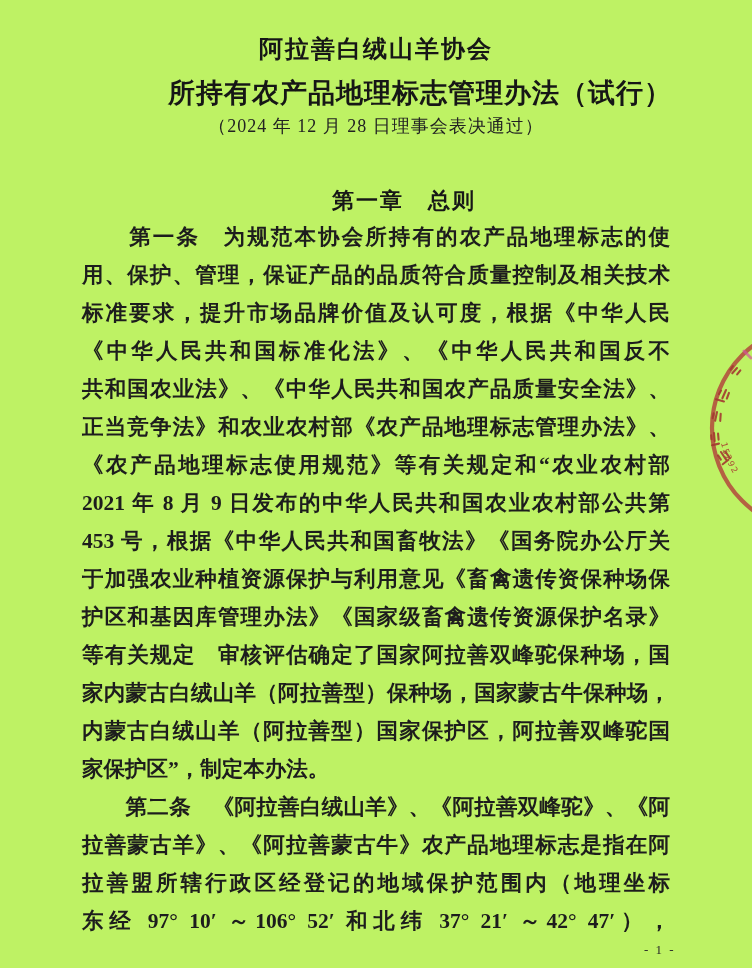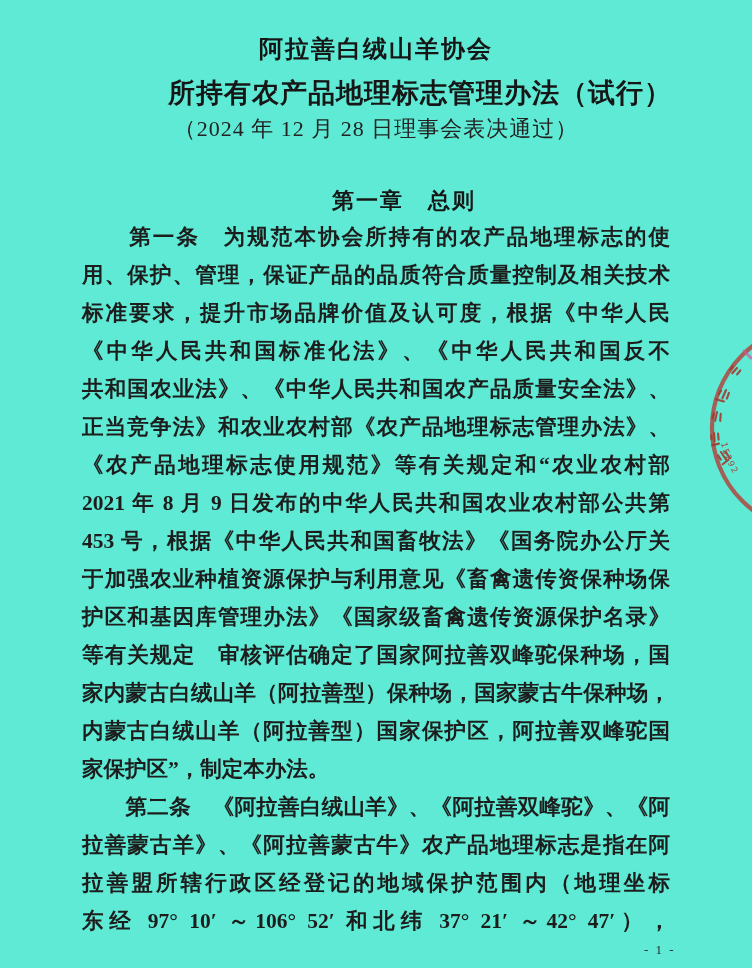--- a/index.html
+++ b/index.html
@@ -1,20 +1,20 @@
 <!DOCTYPE html>
 <html><head>
 <meta charset="utf-8">
 <style>
   html, body { margin: 0; padding: 0; }
   .page {
     position: relative;
     width: 752px;
     height: 968px;
-    background: #5eead4;
+    background: #bef264;
     overflow: hidden;
     font-family: "Liberation Serif", "DejaVu Serif", serif;
     color: #1e1e1e;
   }
   .centered { position: absolute; left: 0; width: 100%; text-align: center; white-space: nowrap; }
   .title1 {
     top: 33px;
     font-size: 24px;
     font-weight: bold;
     letter-spacing: 2px;
@@ -23,21 +23,21 @@
   .title2 {
     top: 75px;
     font-size: 27px;
     font-weight: bold;
     letter-spacing: 1px;
     color: #161616;
     padding-left: 44px;
   }
   .dateline {
     top: 114px;
-    font-size: 22px;
+    font-size: 18px;
     letter-spacing: 1px;
     color: #222;
   }
   .chapter {
     top: 186px;
     left: 28px;
     font-size: 22px;
     font-weight: bold;
     letter-spacing: 2px;
     color: #171717;

